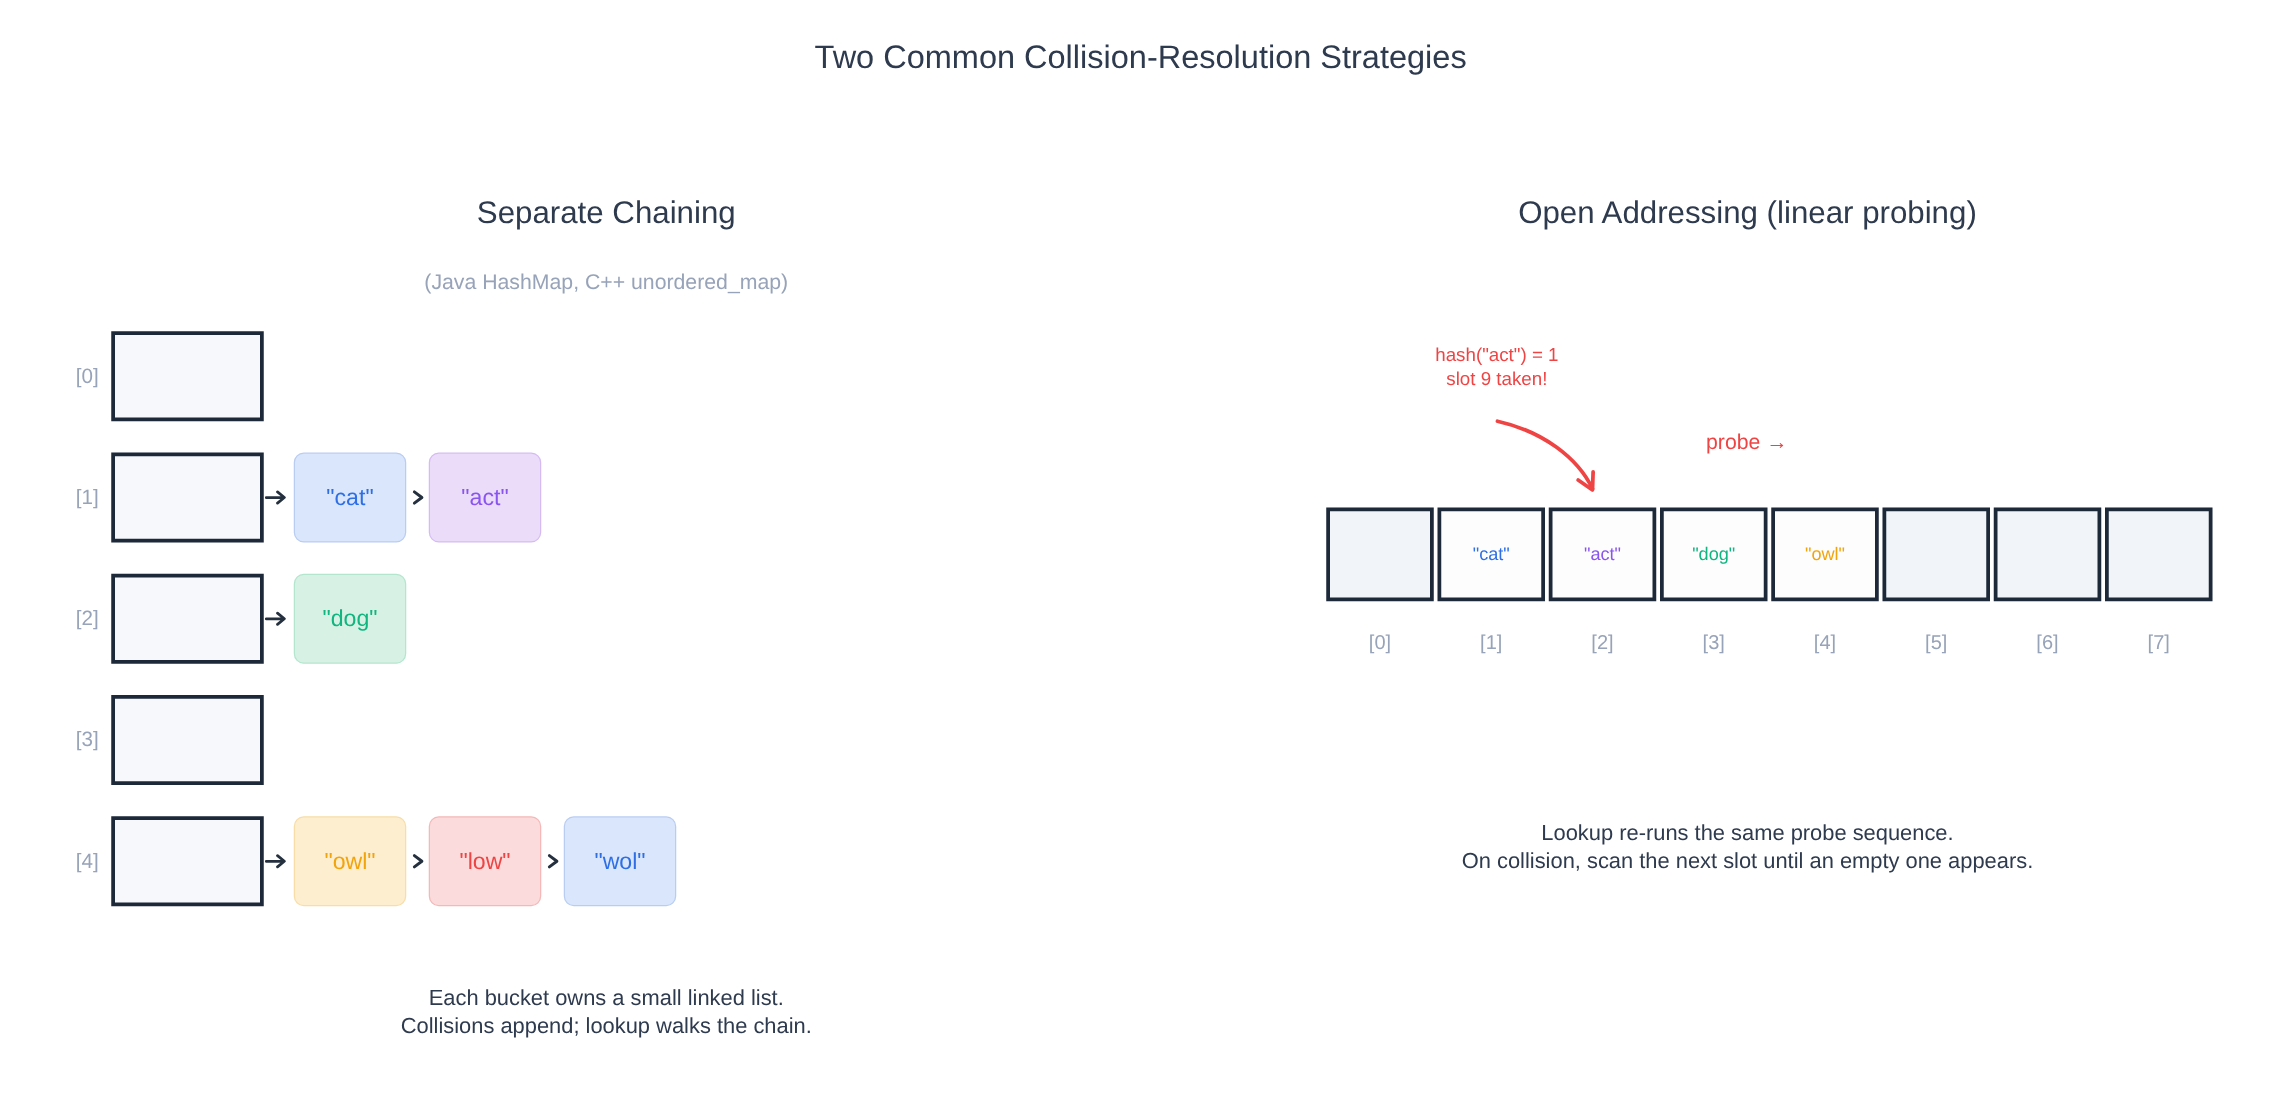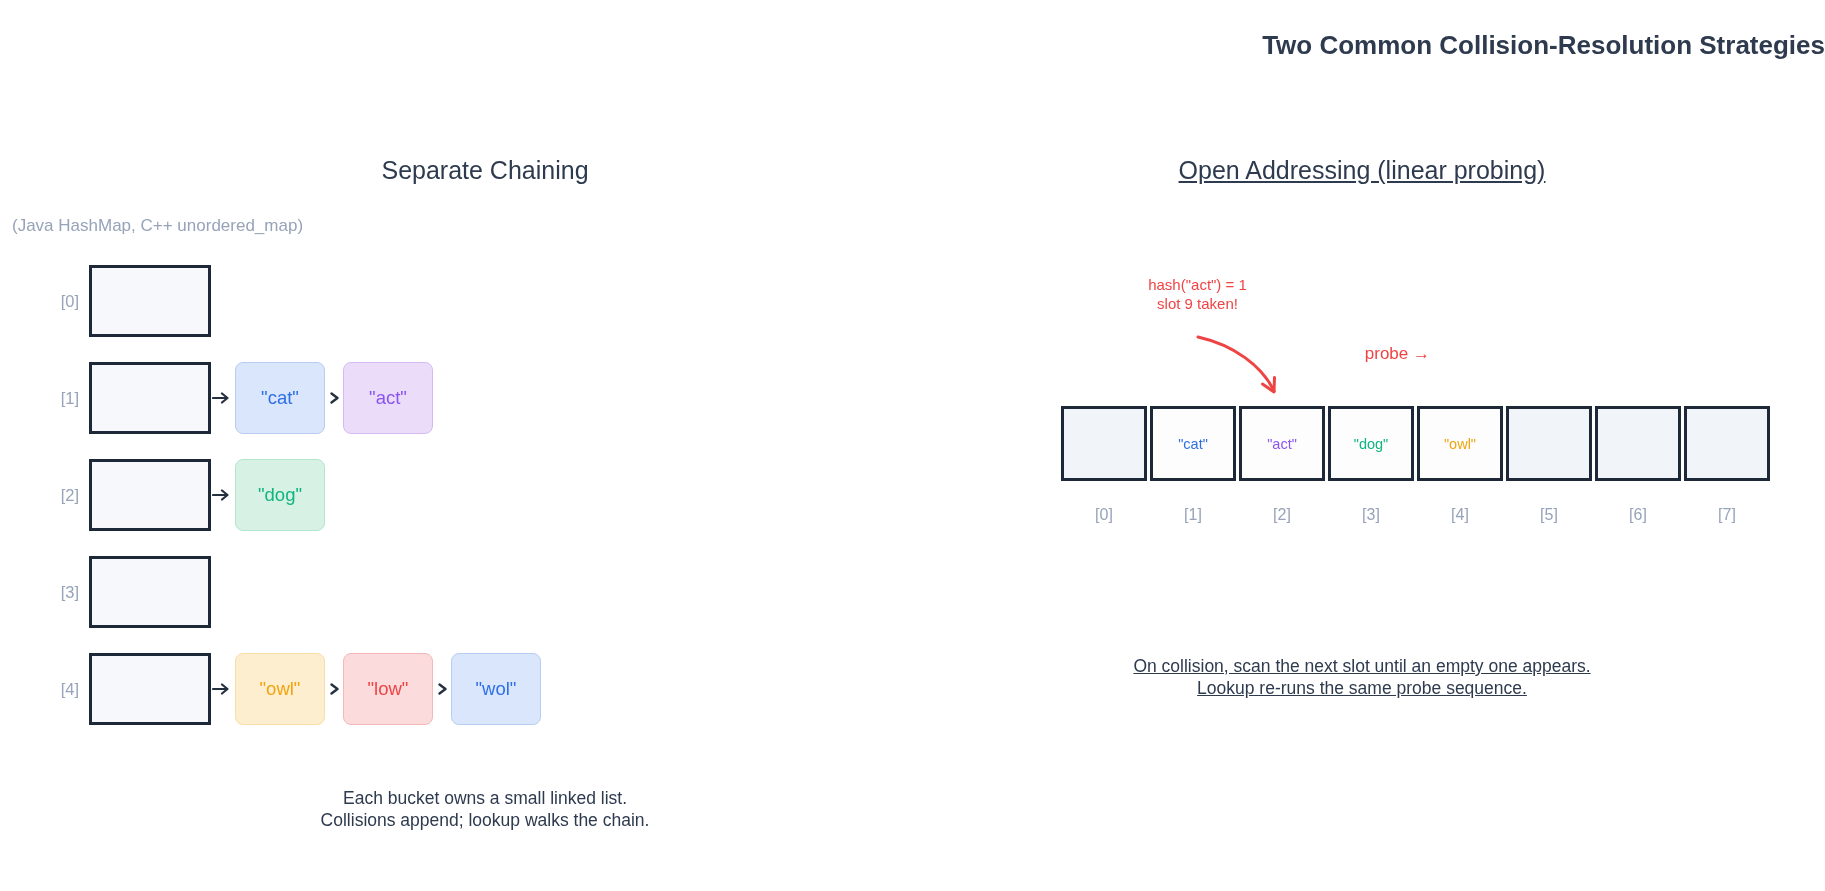--- a/index.html
+++ b/index.html
@@ -1,27 +1,27 @@
 <!DOCTYPE html>
 <html style="--ink: #2e3a4e; --muted: #97a3b8; --box_border: #1d2939; --box_fill: #f6f8fb; --slot_empty_fill: #f1f4f8; --slot_filled_fill: #fdfdfe; --accent_red: #ef4444; --blue_text: #2e6fe6; --blue_bg: #d9e6fb; --blue_border: #b9cdf2; --purple_text: #8a55ef; --purple_bg: #ebdcfa; --purple_border: #d6bbf2; --green_text: #10b57f; --green_bg: #d7f2e4; --green_border: #b4e6ce; --amber_text: #f2a40c; --amber_bg: #fdeecf; --amber_border: #f8dda7; --red_text: #ef4444; --red_bg: #fbdbdb; --red_border: #f4b8b8;"><head>
 <meta charset="utf-8">
 <style>
   html,body { margin:0; padding:0; background:#ffffff; }
   .canvas {
     position:relative; width:1825px; height:891px; background:#ffffff;
     font-family:"Liberation Sans", sans-serif; color:#2e3a4e; overflow:hidden;
   }
   .main-title {
-    position:absolute; top:30px; left:0; width:1825px; text-align:right;
-    font-size:26px; font-weight:700; color:var(--ink,#2e3a4e);
+    position:absolute; top:30px; left:0; width:1825px; text-align:center;
+    font-size:26px; font-weight:400; color:var(--ink,#2e3a4e);
   }
   .panel-heading { position:absolute; top:156px; text-align:center; font-size:25px; font-weight:500; color:var(--ink,#2e3a4e); }
-  .panel-sub     { position:absolute; top:216px; font-size:17px; color:var(--muted,#97a3b8); }
+  .panel-sub     { position:absolute; top:216px; text-align:center; font-size:17px; color:var(--muted,#97a3b8); }
   .left-col  { left:12px;   width:946px; }
-  .right-col { left:950px; width:824px;text-decoration:underline; }
+  .right-col { left:986px; width:824px; }
 
   
   .chain-row { position:absolute; left:41px; height:72px; display:flex; align-items:center; }
   .row-0 { top:265px; } .row-1 { top:362px; } .row-2 { top:459px; }
   .row-3 { top:556px; } .row-4 { top:653px; }
   .idx { width:38px; text-align:right; margin-right:10px; font-size:16.5px; color:var(--muted,#97a3b8); flex:0 0 auto; }
   .bucket {
     width:122px; height:72px; box-sizing:border-box; flex:0 0 auto;
     border:3px solid var(--box_border,#1d2939); background:var(--box_fill,#f6f8fb);
   }
@@ -182,17 +182,17 @@
     <span>[1]</span>
     <span>[2]</span>
     <span>[3]</span>
     <span>[4]</span>
     <span>[5]</span>
     <span>[6]</span>
     <span>[7]</span>
   </div>
 
   <div class="caption oa-caption right-col">
+    <div>Lookup re-runs the same probe sequence.</div>
     <div>On collision, scan the next slot until an empty one appears.</div>
-    <div>Lookup re-runs the same probe sequence.</div>
   </div>
 
 </div>
 
 </body></html>

